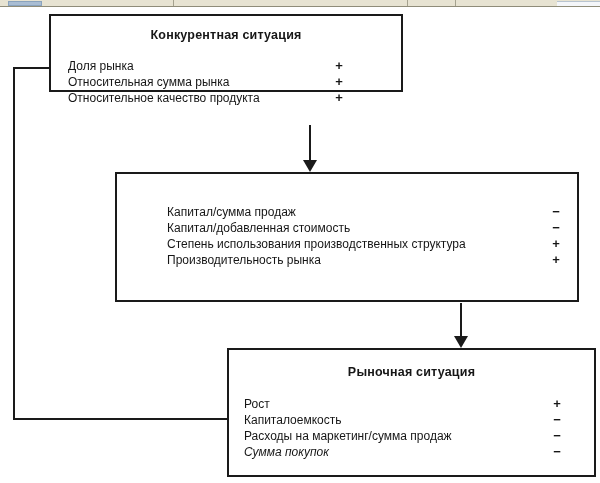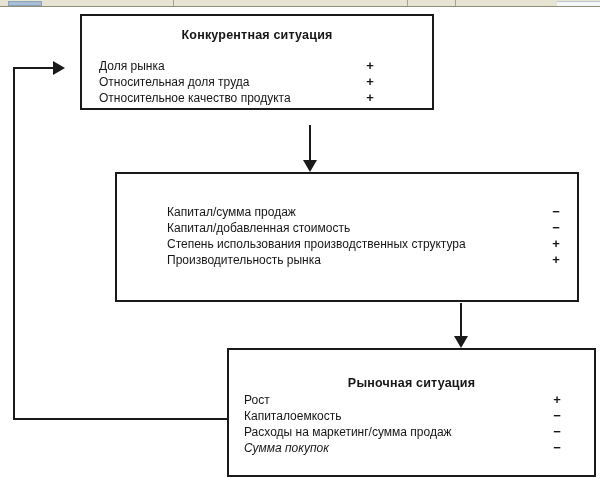--- a/index.html
+++ b/index.html
@@ -43,31 +43,31 @@
     display: flex;
     align-items: flex-end;
     height: 16px;
     font-size: 12px;
     line-height: 16px;
   }
   .row .lbl { flex: 1; white-space: nowrap; }
   .row .sgn { font-weight: bold; font-size: 13px; text-align: center; width: 14px; }
   .italic { font-style: italic; }
 
-  #box-competitive { left: 80px;  top: 14px;  width: 354px; height: 96px; }
+  #box-competitive { left: 49px;  top: 14px;  width: 354px; height: 78px; }
   #box-competitive .rows { padding-left: 17px; padding-right: 55px; }
 
   #box-production  { left: 115px; top: 172px; width: 464px; height: 130px; }
   #box-production .rows { padding-left: 15px; padding-right: 14px; margin-left: 35px; }
   #box-production { padding-top: 14px; }
 
   #box-market      { left: 227px; top: 348px; width: 369px; height: 129px; }
   #box-market .rows { padding-left: 15px; padding-right: 30px; }
-  #box-market { padding-top: 26px; }
-  #box-market .rows { margin-top: 2px; }
+  #box-market { padding-top: 15px; }
+  #box-market .rows { margin-top: 17px; }
 
   
   svg.connectors {
     position: absolute;
     left: 0; top: 0;
     width: 600px; height: 483px;
     pointer-events: none;
   }
   svg.connectors line, svg.connectors polyline { stroke: #1a1a1a; stroke-width: 2; fill: none; }
   svg.connectors polygon { fill: #1a1a1a; }
@@ -99,21 +99,21 @@
 </svg>
 
 <div class="dbox" id="box-competitive">
   <div class="title">Конкурентная ситуация</div>
   <div class="rows">
     <div class="row">
       <span class="lbl">Доля рынка</span>
       <span class="sgn">+</span>
     </div>
     <div class="row">
-      <span class="lbl">Относительная доля труда</span>
+      <span class="lbl">Относительная сумма рынка</span>
       <span class="sgn">+</span>
     </div>
     <div class="row">
       <span class="lbl">Относительное качество продукта</span>
       <span class="sgn">+</span>
     </div>
   </div>
 </div>
 
 <div class="dbox" id="box-production">

